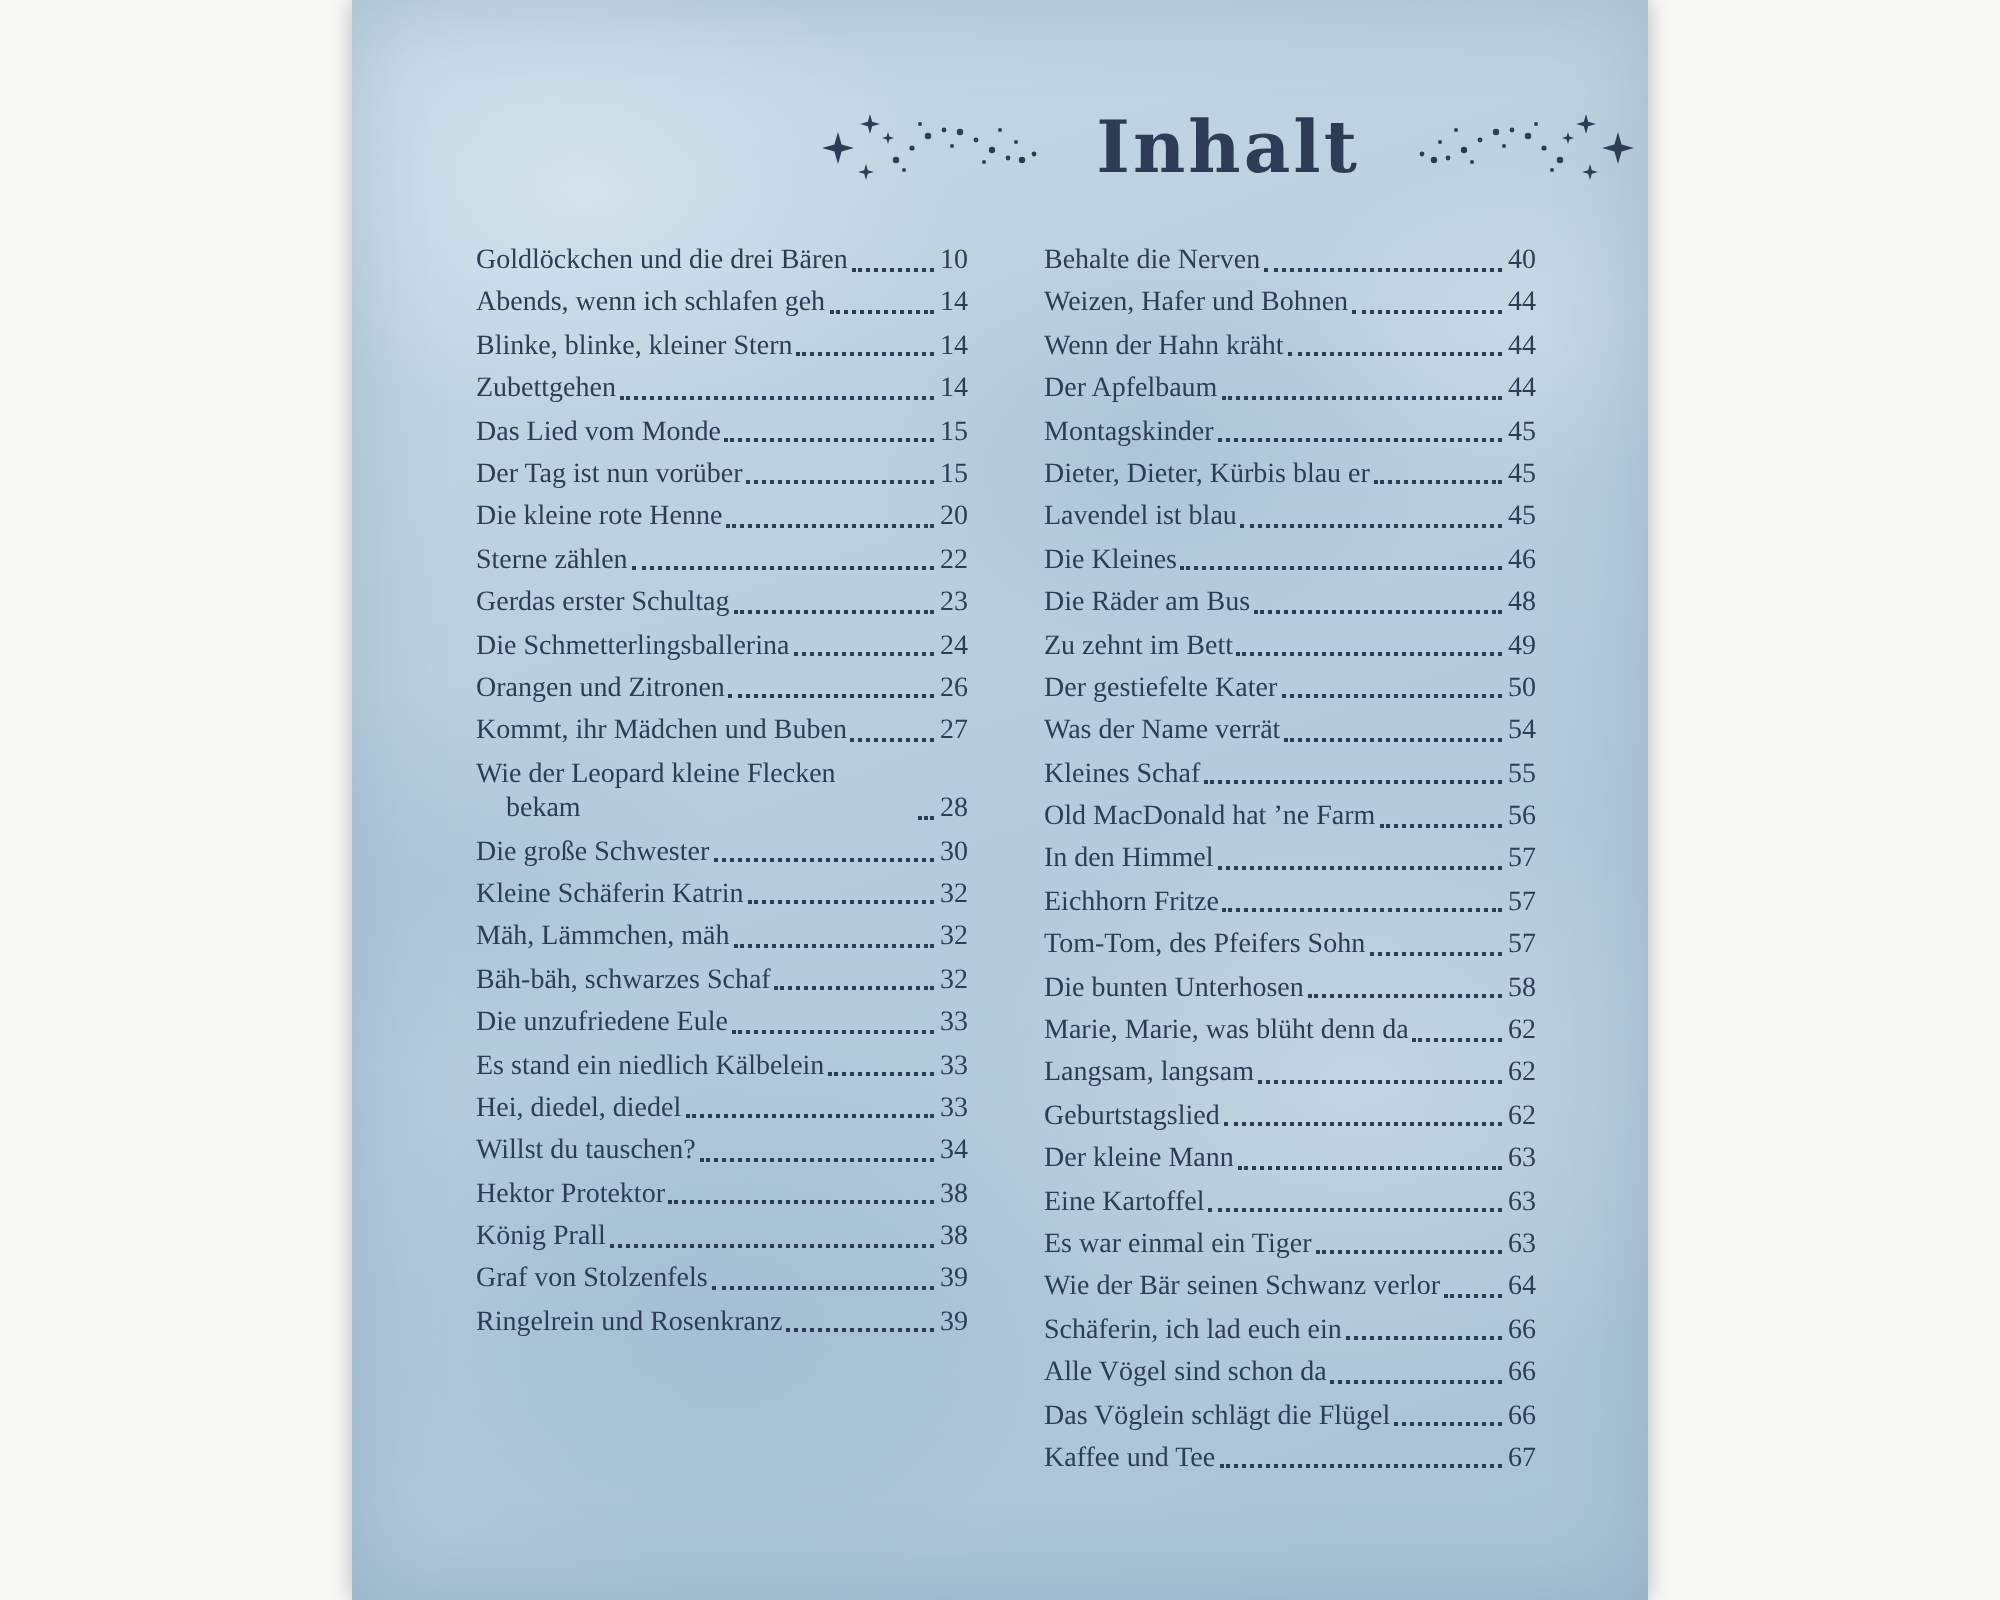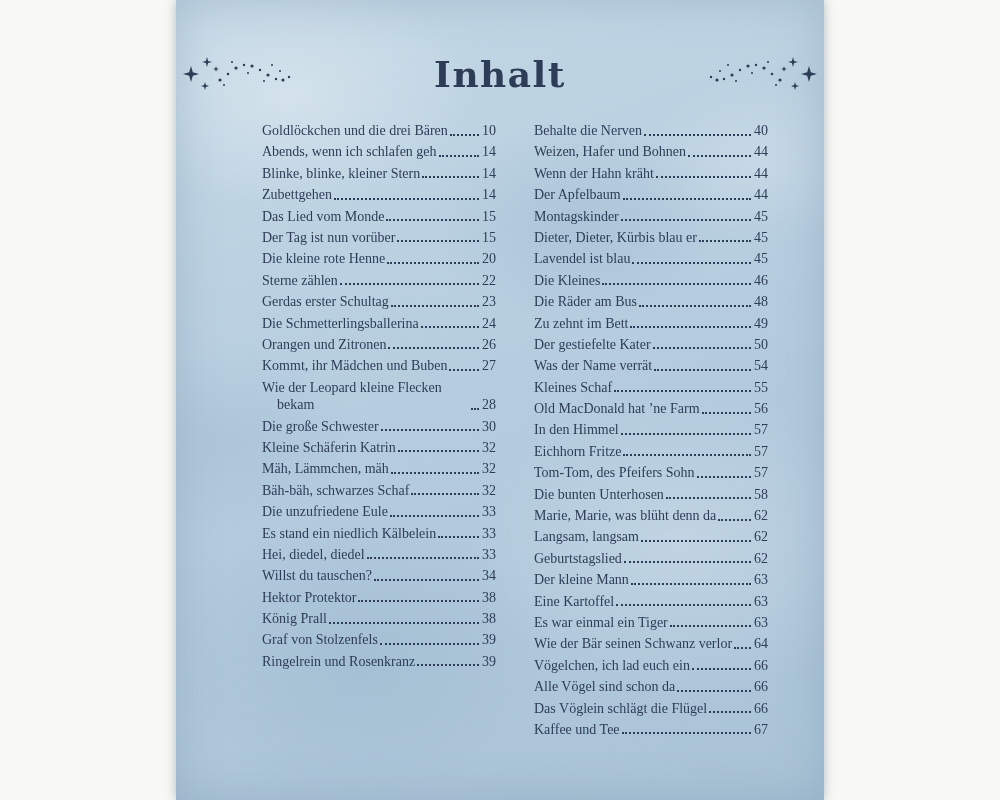--- a/index.html
+++ b/index.html
@@ -27,39 +27,38 @@
       radial-gradient(ellipse 220px 160px at 8% 55%, rgba(137,168,194,.22), transparent 60%),
       linear-gradient(160deg,#c5d9e6 0%, #b3cbdd 55%, #a9c3d6 100%);
     box-shadow:
       0 0 10px rgba(100,110,125,.45),
       inset 0 0 46px rgba(92,122,150,.28);
     color:var(--ink);
   }
   .title-row{
     margin-top:50px;
     display:flex;
-    justify-content:space-between;
+    justify-content:flex-end;
     align-items:center;
     gap:26px;
     height:48px;
   }
   .page-title{
     font-family:"DejaVu Serif", serif;
     font-size:36px;
     font-weight:700;
     letter-spacing:1.5px;
     color:var(--ink);
   }
   .flourish{display:block;}
   .flourish.right{transform:scaleX(-1);}
   .columns{
     display:flex;
     gap:38px;
     padding:24px 56px 0 62px;
-    margin-left:24px;
   }
   .col{flex:1 1 0; min-width:0;}
   .entry{
     display:flex;
     align-items:flex-end;
     margin-bottom:3.9px;
     font-size:14px;
     line-height:1.25;
     color:var(--ink);
   }
@@ -385,21 +384,21 @@
           <span class="t">Es war einmal ein Tiger</span>
           <span class="l"></span>
           <span class="p">63</span>
         </div>
         <div class="entry">
           <span class="t">Wie der Bär seinen Schwanz verlor</span>
           <span class="l"></span>
           <span class="p">64</span>
         </div>
         <div class="entry">
-          <span class="t">Vögelchen, ich lad euch ein</span>
+          <span class="t">Schäferin, ich lad euch ein</span>
           <span class="l"></span>
           <span class="p">66</span>
         </div>
         <div class="entry">
           <span class="t">Alle Vögel sind schon da</span>
           <span class="l"></span>
           <span class="p">66</span>
         </div>
         <div class="entry">
           <span class="t">Das Vöglein schlägt die Flügel</span>

